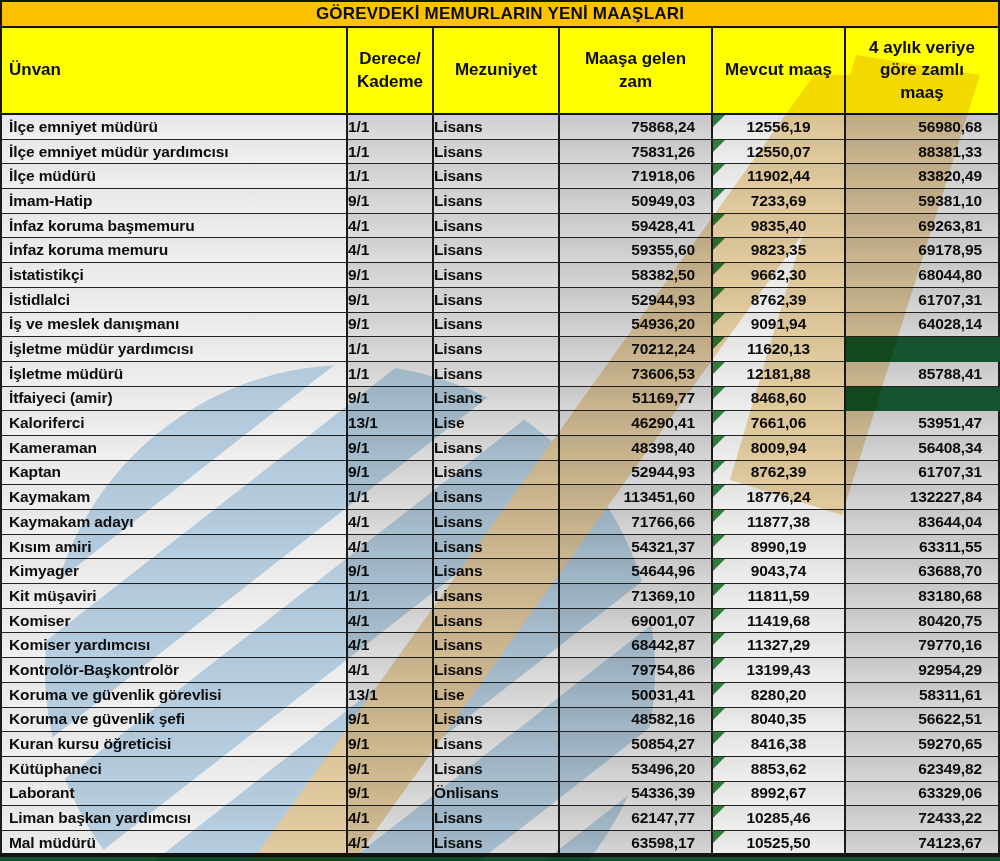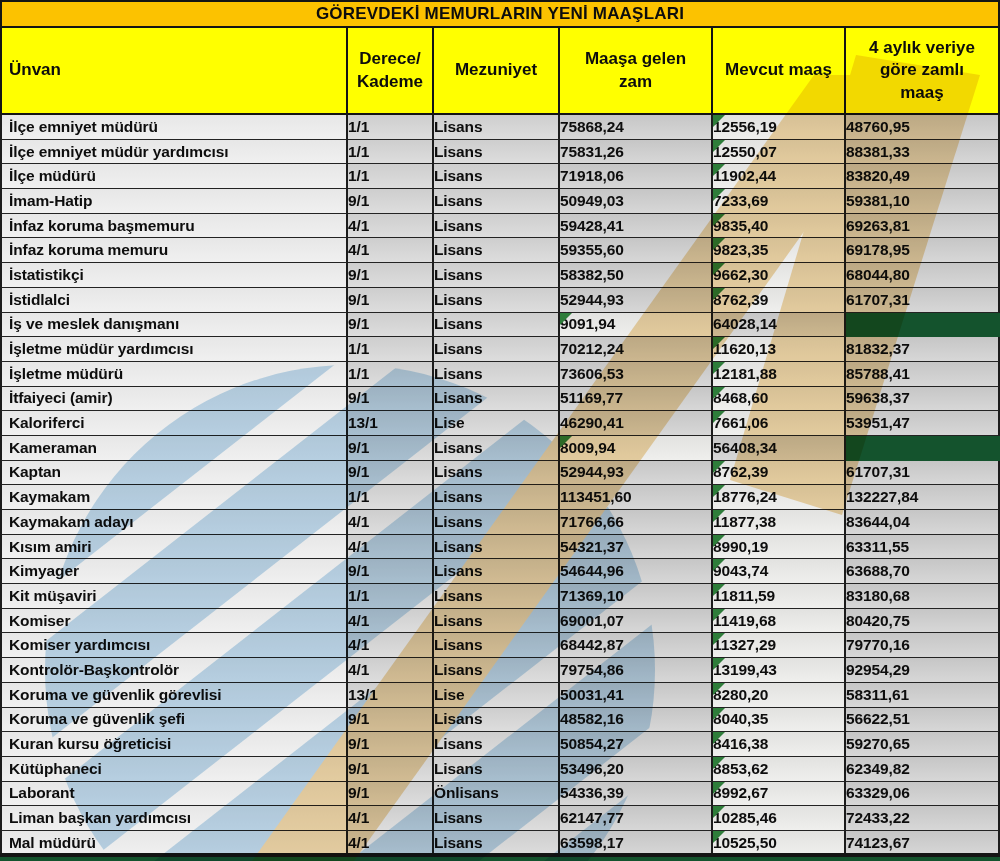--- a/index.html
+++ b/index.html
@@ -18,22 +18,22 @@
   .hc.first{border-left:2px solid #141414;justify-content:flex-start;text-align:left;padding-left:7px;}
   
   .tbody{position:absolute;left:0;top:115px;width:1000px;}
   .trow{display:grid;grid-template-columns:348px 86px 126px 153px 133px 154px;height:24.7px;}
   .cell{box-sizing:border-box;position:relative;display:flex;align-items:center;
         border-right:2px solid #1c1c1c;border-bottom:1.6px solid #232323;
         font-weight:700;font-size:15.5px;letter-spacing:-.1px;overflow:hidden;}
   .c0{border-left:2px solid #1c1c1c;justify-content:flex-start;padding-left:7px;
         background:linear-gradient(180deg,#e7e7e7,#f0f0f0);}
   .c1,.c2{justify-content:flex-start;background:linear-gradient(180deg,#cecece,#dddddd);}
-  .c3,.c5{padding-right:8px;background:linear-gradient(180deg,#c6c6c6,#d7d7d7);}
-  .c4{justify-content:flex-start;background:linear-gradient(180deg,#e2e2e0,#efefed);}
+  .c3,.c5{justify-content:flex-end;padding-right:16px;background:linear-gradient(180deg,#c6c6c6,#d7d7d7);}
+  .c4{justify-content:center;background:linear-gradient(180deg,#e2e2e0,#efefed);}
   .tri{position:absolute;left:0;top:0;width:0;height:0;
         border-top:12px solid #2e7d3a;border-right:12px solid transparent;}
   .bottombar{position:absolute;left:0;top:853px;width:1000px;height:4px;background:#141414;}
   
   .watermark{position:absolute;left:0;top:0;width:1000px;height:861px;
         mix-blend-mode:multiply;opacity:.55;pointer-events:none;z-index:6;}
 </style>
 </head>
 <body>
 
@@ -66,21 +66,21 @@
           <span>Lisans</span>
         </div>
         <div class="cell c3">
           <span>75868,24</span>
         </div>
         <div class="cell c4">
           <span class="tri"></span>
           <span>12556,19</span>
         </div>
         <div class="cell c5">
-          <span>48760,95</span>
+          <span>56980,68</span>
         </div>
       </div>
       <div class="trow">
         <div class="cell c0">
           <span>İlçe emniyet müdür yardımcısı</span>
         </div>
         <div class="cell c1">
           <span>1/1</span>
         </div>
         <div class="cell c2">
@@ -226,20 +226,23 @@
       <div class="trow">
         <div class="cell c0">
           <span>İş ve meslek danışmanı</span>
         </div>
         <div class="cell c1">
           <span>9/1</span>
         </div>
         <div class="cell c2">
           <span>Lisans</span>
         </div>
+        <div class="cell c3">
+          <span>54936,20</span>
+        </div>
         <div class="cell c4">
           <span class="tri"></span>
           <span>9091,94</span>
         </div>
         <div class="cell c5">
           <span>64028,14</span>
         </div>
       </div>
       <div class="trow">
         <div class="cell c0">
@@ -251,23 +254,20 @@
         <div class="cell c2">
           <span>Lisans</span>
         </div>
         <div class="cell c3">
           <span>70212,24</span>
         </div>
         <div class="cell c4">
           <span class="tri"></span>
           <span>11620,13</span>
         </div>
-        <div class="cell c5">
-          <span>81832,37</span>
-        </div>
       </div>
       <div class="trow">
         <div class="cell c0">
           <span>İşletme müdürü</span>
         </div>
         <div class="cell c1">
           <span>1/1</span>
         </div>
         <div class="cell c2">
           <span>Lisans</span>
@@ -293,23 +293,20 @@
         <div class="cell c2">
           <span>Lisans</span>
         </div>
         <div class="cell c3">
           <span>51169,77</span>
         </div>
         <div class="cell c4">
           <span class="tri"></span>
           <span>8468,60</span>
         </div>
-        <div class="cell c5">
-          <span>59638,37</span>
-        </div>
       </div>
       <div class="trow">
         <div class="cell c0">
           <span>Kaloriferci</span>
         </div>
         <div class="cell c1">
           <span>13/1</span>
         </div>
         <div class="cell c2">
           <span>Lise</span>
@@ -327,20 +324,23 @@
       </div>
       <div class="trow">
         <div class="cell c0">
           <span>Kameraman</span>
         </div>
         <div class="cell c1">
           <span>9/1</span>
         </div>
         <div class="cell c2">
           <span>Lisans</span>
+        </div>
+        <div class="cell c3">
+          <span>48398,40</span>
         </div>
         <div class="cell c4">
           <span class="tri"></span>
           <span>8009,94</span>
         </div>
         <div class="cell c5">
           <span>56408,34</span>
         </div>
       </div>
       <div class="trow">

